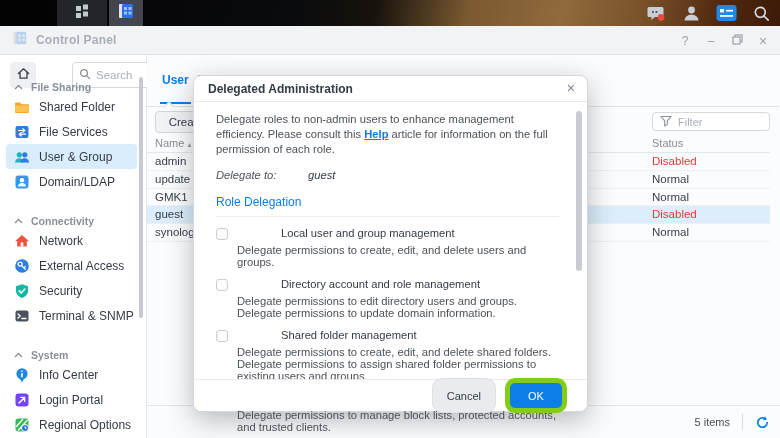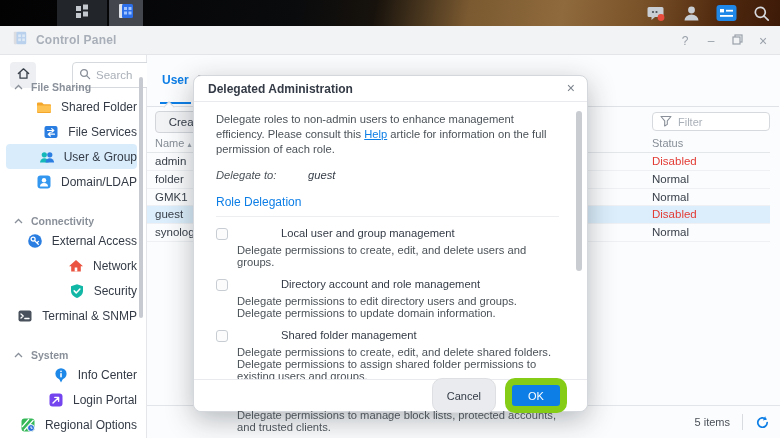--- a/index.html
+++ b/index.html
@@ -41,21 +41,21 @@
   .side-search { position:absolute; left:44px; top:7px; width:92px; height:26px;
     border:1px solid #d6dade; border-radius:4px; background:#fff; display:flex;
     align-items:center; padding:0 6px; gap:5px;margin-left:28px; }
   .side-search input { border:0; outline:0; width:58px; font-size:11.5px;
     color:#444; background:transparent; font-family:"Liberation Sans",sans-serif; }
   .side-search input::placeholder { color:#aab0b8; }
   .nav { position:absolute; left:6px; right:9px; top:25px; }
   .nav-h { height:14px; display:flex; align-items:center; gap:8px; padding-left:8px;
     color:#8a9099; font-size:10.5px; font-weight:bold; cursor:pointer; }
   .nav-i { height:25px; display:flex; align-items:center; gap:9px; padding-left:8px;
-    border-radius:4px; color:#343b46; font-size:12px; cursor:pointer;justify-content:flex-end; }
+    border-radius:4px; color:#343b46; font-size:12px; cursor:pointer; }
   .nav-i.sel { background:#d9ecfb; }
   .nav-gap { margin-top:20px; }
   .icon16 { width:16px; height:16px; flex:0 0 16px; }
   .side-scrollbar { position:absolute; right:3px; top:22px; width:4px; height:241px;
     background:#c7cbd1; border-radius:2px; cursor:pointer; }
 
   
   .main { position:absolute; left:147px; top:29px; right:0; bottom:0; }
   .tabs { position:absolute; left:0; top:0; right:1px; height:52px;
     border-bottom:1px solid #dfe2e6; background:#fbfcfd; }
@@ -104,41 +104,41 @@
   .dialog { position:absolute; left:193px; top:49px; width:395px; height:337px;
     background:#fff; border-radius:8px; border:1px solid #d4d7db;
     box-shadow:0 8px 28px rgba(20,30,40,.30); z-index:10; }
   .dlg-title { position:absolute; left:0; top:0; right:0; height:26px;
     border-bottom:1px solid #e8eaed; display:flex; align-items:center;
     padding:0 14px; font-size:12px; font-weight:bold; color:#343b46; }
   .dlg-close { position:absolute; right:12px; top:5px; font-size:14px;
     color:#7c838c; cursor:pointer; line-height:1; }
   .dlg-body { position:absolute; left:22px; right:28px; top:36px; font-size:11.2px;
     color:#4b5258; line-height:15px; }
-  .dlg-link { color:#0d7ee6; text-decoration:underline; cursor:pointer; }
+  .dlg-link { color:#0d7ee6; text-decoration:underline; cursor:pointer;font-weight:bold; }
   .dlg-delegate { margin-top:11px; display:flex;font-style:italic; }
   .dlg-del-label { width:92px; color:#4b5258; }
   .dlg-del-value { color:#343b46; }
   .dlg-section { margin-top:12px; color:#0d7ee6; font-size:12px; }
   .dlg-hr { margin-top:6px; border-top:1px solid #eceef0; }
   .role { margin-top:9px; }
   .role-head { display:flex; align-items:center; gap:9px; }
   .cbx { width:12px; height:12px; border:1px solid #c8cdd3; border-radius:3px;
     background:#fcfcfd; cursor:pointer; flex:0 0 12px; }
   .role-label { color:#343b46;padding-left:44px; }
   .role-desc { margin-left:21px; margin-top:3px; line-height:12px; color:#4b5258; }
   .dlg-footer { position:absolute; left:0; right:0; bottom:0; height:32px;
     border-top:1px solid #e8eaed; background:#fff; border-radius:0 0 8px 8px;
     display:flex; align-items:center; justify-content:flex-end; gap:9px;
     padding-right:20px; }
   .btn { height:35px; min-width:62px; border-radius:10px; font-size:11px;
     display:flex; align-items:center; justify-content:center; cursor:pointer;
     padding:0 14px; font-family:"Liberation Sans",sans-serif; }
   .btn-cancel { background:#e9ebee; color:#343b46; border:1px solid #dedfe3; }
-  .btn-ok { background:#0d7ee6; color:#fff; border:7px solid #84cc16; }
+  .btn-ok { background:#0d7ee6; color:#fff; border:5px solid #84cc16; }
   .dlg-scrollbar { position:absolute; right:5px; top:35px; width:6px; height:160px;
     background:#c9ccd1; border-radius:3px; cursor:pointer; }
 </style>
 </head>
 <body>
 
 <div class="stage">
 
   <div class="taskbar">
     <div class="tb-btn tb-launcher">
@@ -291,35 +291,35 @@
 
         <div class="nav-h nav-gap">
           <svg width="9" height="6" viewBox="0 0 9 6">
               <path d="M1 5 L4.5 1.5 L8 5" fill="none" stroke="#8a9099" stroke-width="1.3"></path>
             </svg>
           <span>Connectivity</span>
         </div>
         <div class="nav-i">
           <span class="icon16">
             <svg width="16" height="16" viewBox="0 0 16 16">
+              <path d="M8 2 L15 8.2 H12.8 V13.5 H3.2 V8.2 H1 Z" fill="#ea5440"></path>
+              <rect x="6.7" y="9.5" width="2.6" height="4" fill="#fff"></rect>
+            </svg>
+          </span>
+          <span>Network</span>
+        </div>
+        <div class="nav-i">
+          <span class="icon16">
+            <svg width="16" height="16" viewBox="0 0 16 16">
               <circle cx="8" cy="8" r="6.8" fill="#2a7de1"></circle>
               <circle cx="6.1" cy="6.1" r="2" fill="none" stroke="#fff" stroke-width="1.3"></circle>
               <path d="M7.6 7.6 L11.3 11.3 M9.9 9.9 L11.4 8.4" fill="none" stroke="#fff" stroke-width="1.3" stroke-linecap="round"></path>
             </svg>
           </span>
           <span>External Access</span>
-        </div>
-        <div class="nav-i">
-          <span class="icon16">
-            <svg width="16" height="16" viewBox="0 0 16 16">
-              <path d="M8 2 L15 8.2 H12.8 V13.5 H3.2 V8.2 H1 Z" fill="#ea5440"></path>
-              <rect x="6.7" y="9.5" width="2.6" height="4" fill="#fff"></rect>
-            </svg>
-          </span>
-          <span>Network</span>
         </div>
         <div class="nav-i">
           <span class="icon16">
             <svg width="16" height="16" viewBox="0 0 16 16">
               <path d="M8 1.2 L14 3.3 V7.8 C14 11.3 11.5 13.8 8 15 C4.5 13.8 2 11.3 2 7.8 V3.3 Z" fill="#12b7a6"></path>
               <path d="M5.2 7.9 L7.2 9.9 L10.9 6" fill="none" stroke="#fff" stroke-width="1.5" stroke-linecap="round" stroke-linejoin="round"></path>
             </svg>
           </span>
           <span>Security</span>
         </div>
@@ -399,21 +399,21 @@
         <span class="th-name"><span>Name</span> <span style="font-size:8px;color:#9aa1aa;">▴</span></span>
         <span class="th-status">Status</span>
       </div>
 
       <div class="trows">
         <div class="trow">
           <span class="td-name">admin</span>
           <span class="td-status red">Disabled</span>
         </div>
         <div class="trow">
-          <span class="td-name">folder</span>
+          <span class="td-name">update</span>
           <span class="td-status">Normal</span>
         </div>
         <div class="trow">
           <span class="td-name">GMK1</span>
           <span class="td-status">Normal</span>
         </div>
         <div class="trow sel">
           <span class="td-name">guest</span>
           <span class="td-status red">Disabled</span>
         </div>

